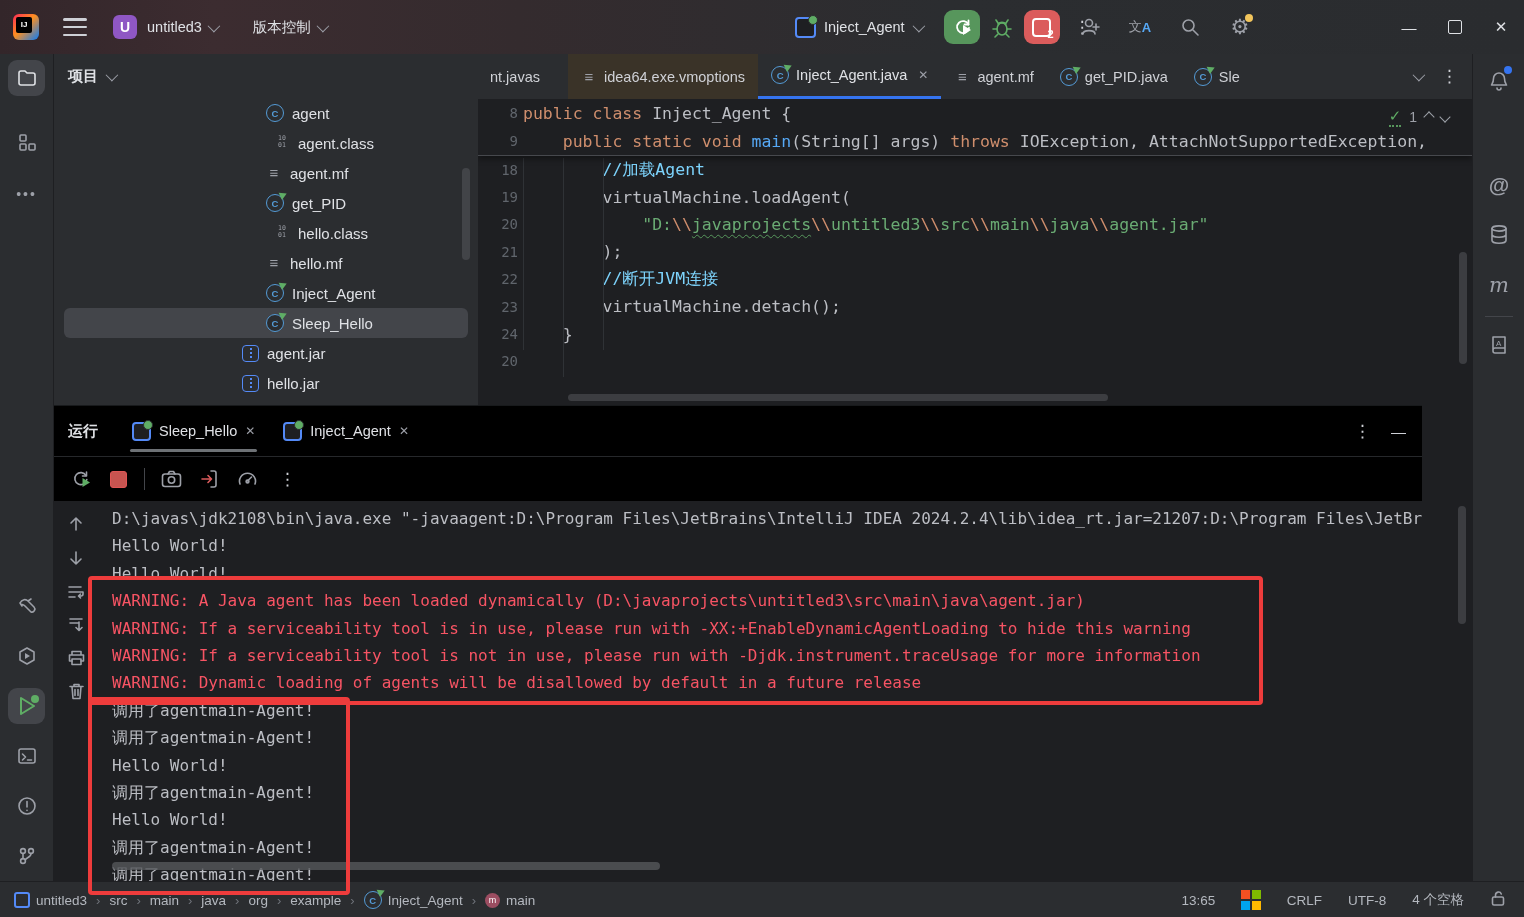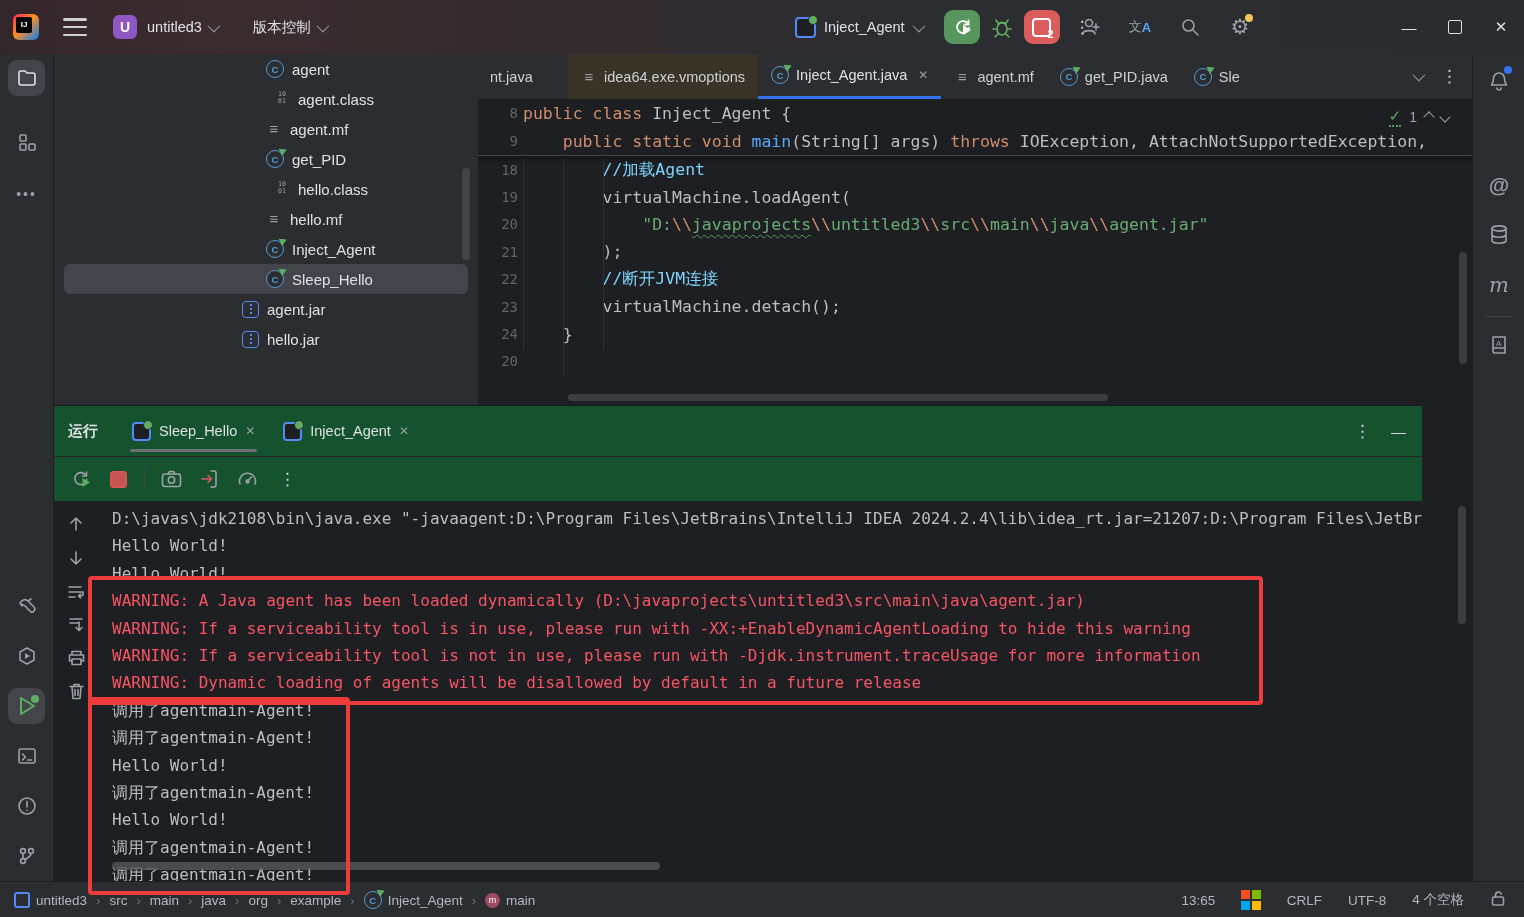--- a/index.html
+++ b/index.html
@@ -95,21 +95,21 @@
 
   
   #right-stripe{left:1472px;top:54px;width:52px;height:827px;background:#2b2d30;border-left:1px solid #1e1f22;}
   .rs-btn{position:absolute;left:11px;width:30px;height:30px;display:flex;align-items:center;justify-content:center;color:#9da0a8;cursor:pointer;}
   .bell-dot{position:absolute;right:2px;top:0;width:8px;height:8px;border-radius:50%;background:#3574f0;}
   .rs-div{position:absolute;left:12px;width:28px;height:1px;background:#43454a;}
   .maven-m{font-family:"DejaVu Serif",serif;font-style:italic;font-size:21px;color:#9da0a8;}
   .swirl{font-size:21px;color:#9da0a8;font-weight:bold;}
 
   
-  #run-panel{left:54px;top:405px;width:1368px;height:476px;background:#14532d;border-top:1px solid #181a1c;}
+  #run-panel{left:54px;top:405px;width:1368px;height:476px;background:#000000;border-top:1px solid #181a1c;}
   #run-header{height:50px;display:flex;align-items:center;}
   #run-title{font-size:15px;font-weight:bold;color:#dfe1e5;margin-left:14px;}
   .rtab{display:flex;align-items:center;gap:8px;padding:0 14px;height:100%;font-size:14.5px;color:#dfe1e5;cursor:pointer;position:relative;}
   .rtab.active:after{content:"";position:absolute;left:12px;right:12px;bottom:4px;height:3px;background:#6e7276;border-radius:2px;}
   .rtab .x{color:#9da0a8;font-size:12px;}
   #run-header-right{margin-left:auto;display:flex;align-items:center;gap:14px;padding-right:16px;color:#ced0d6;}
   #run-toolbar{height:44px;display:flex;align-items:center;gap:14px;padding-left:14px;border-top:1px solid #26282b;}
   .rt-icon{width:24px;height:24px;display:flex;align-items:center;justify-content:center;color:#9da0a8;cursor:pointer;}
   .stop-sq{width:15px;height:15px;background:#c75450;border:1.5px solid #e05555;border-radius:3px;}
   .vdiv{width:1px;height:22px;background:#43454a;}
@@ -274,20 +274,24 @@
       <svg class="sic" width="20" height="20" viewBox="0 0 20 20">
           <circle cx="6" cy="5" r="2.4"></circle>
           <circle cx="14" cy="5" r="2.4"></circle>
           <circle cx="6" cy="15" r="2.4"></circle>
           <path d="M6 7.5 v5 M14 7.5 c0 4 -4 3.5 -5.5 6"></path>
         </svg>
     </div>
   </div>
 
   <div id="project-panel" class="abs">
+    <div id="project-header">
+      <span>项目</span>
+      <span class="chev"></span>
+    </div>
     <div id="tree">
         <div class="tree-row" style="padding-left: 212px;">
           <span class="ic-class">C</span>
           <span>agent</span>
         </div>
         <div class="tree-row" style="padding-left: 212px;">
           <span class="ic-bin">10<br>01</span>
           <span>agent.class</span>
         </div>
         <div class="tree-row" style="padding-left: 212px;">
@@ -322,21 +326,21 @@
           <span class="ic-jar"></span>
           <span>hello.jar</span>
         </div>
       </div>
   </div>
   <div id="tree-scroll" class="abs"></div>
 
   <div id="tabbar" class="abs">
     <div id="tabs-holder" style="display:flex;align-items:stretch;">
         <div class="etab first">
-          <span>nt.java</span>
+          <span>nt.javas</span>
         </div>
         <div class="etab nonproject">
           <span class="ic-mf">≡</span>
           <span>idea64.exe.vmoptions</span>
         </div>
         <div class="etab active">
           <span class="ic-class">C<i class="runarrow"></i></span>
           <span>Inject_Agent.java</span>
           <span class="x">✕</span>
         </div>

